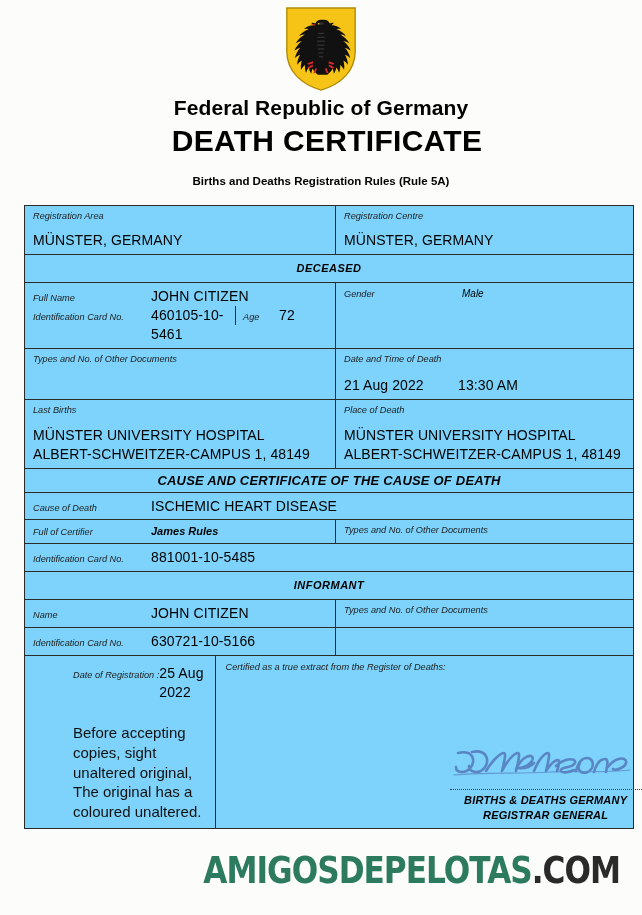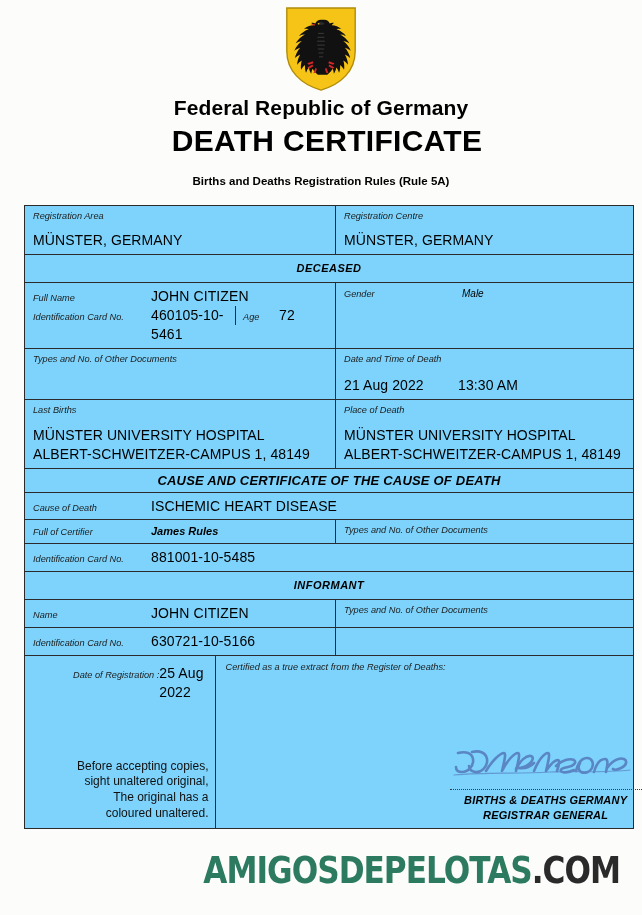--- a/index.html
+++ b/index.html
@@ -183,24 +183,23 @@
     min-height: 172px;
   }
   .reg-date-line {
     display: flex;
     align-items: baseline;
   }
   .reg-date-line .lbl { width: 104px; }
 
   .disclaimer {
     margin-top: auto;
-    font-size: 12px;
+    font-size: 15px;
     line-height: 1.32;
     color: #111;
-    text-align: right;
   }
 
   .sig-area {
     margin-top: auto;
     text-align: center;
   }
   .signature {
     height: 48px;
     margin-bottom: 0px;
     display: flex;

